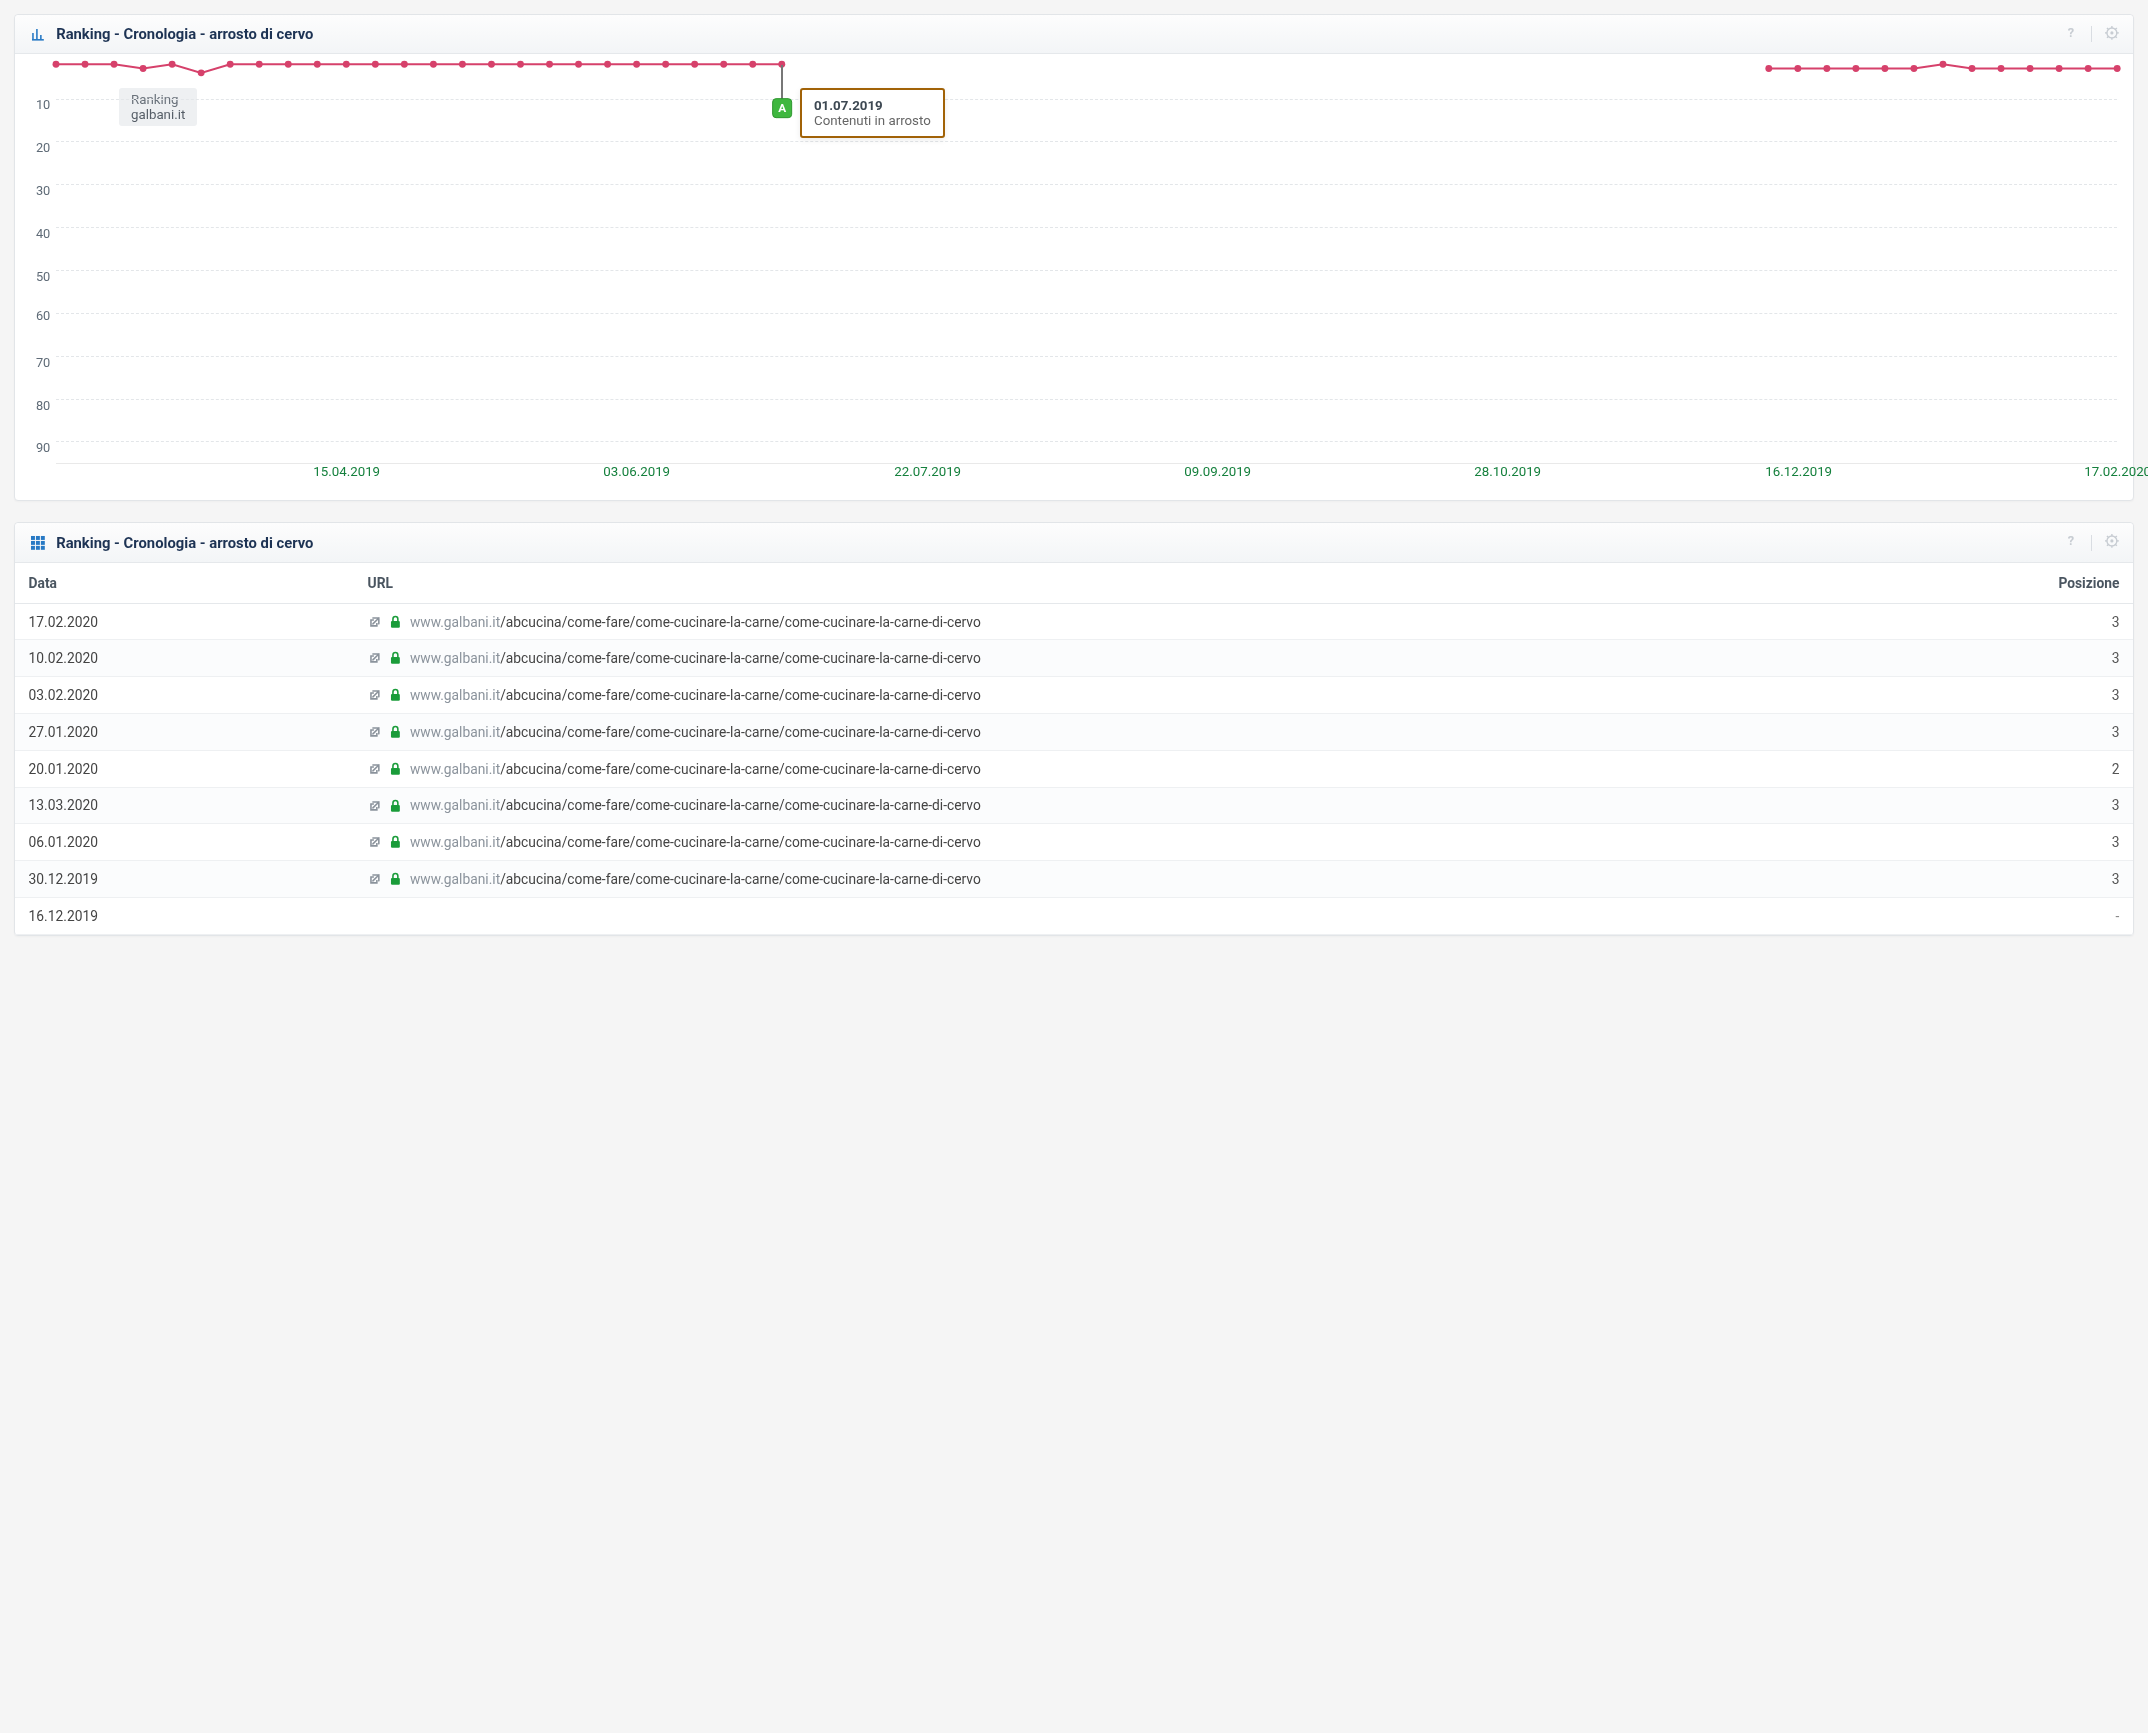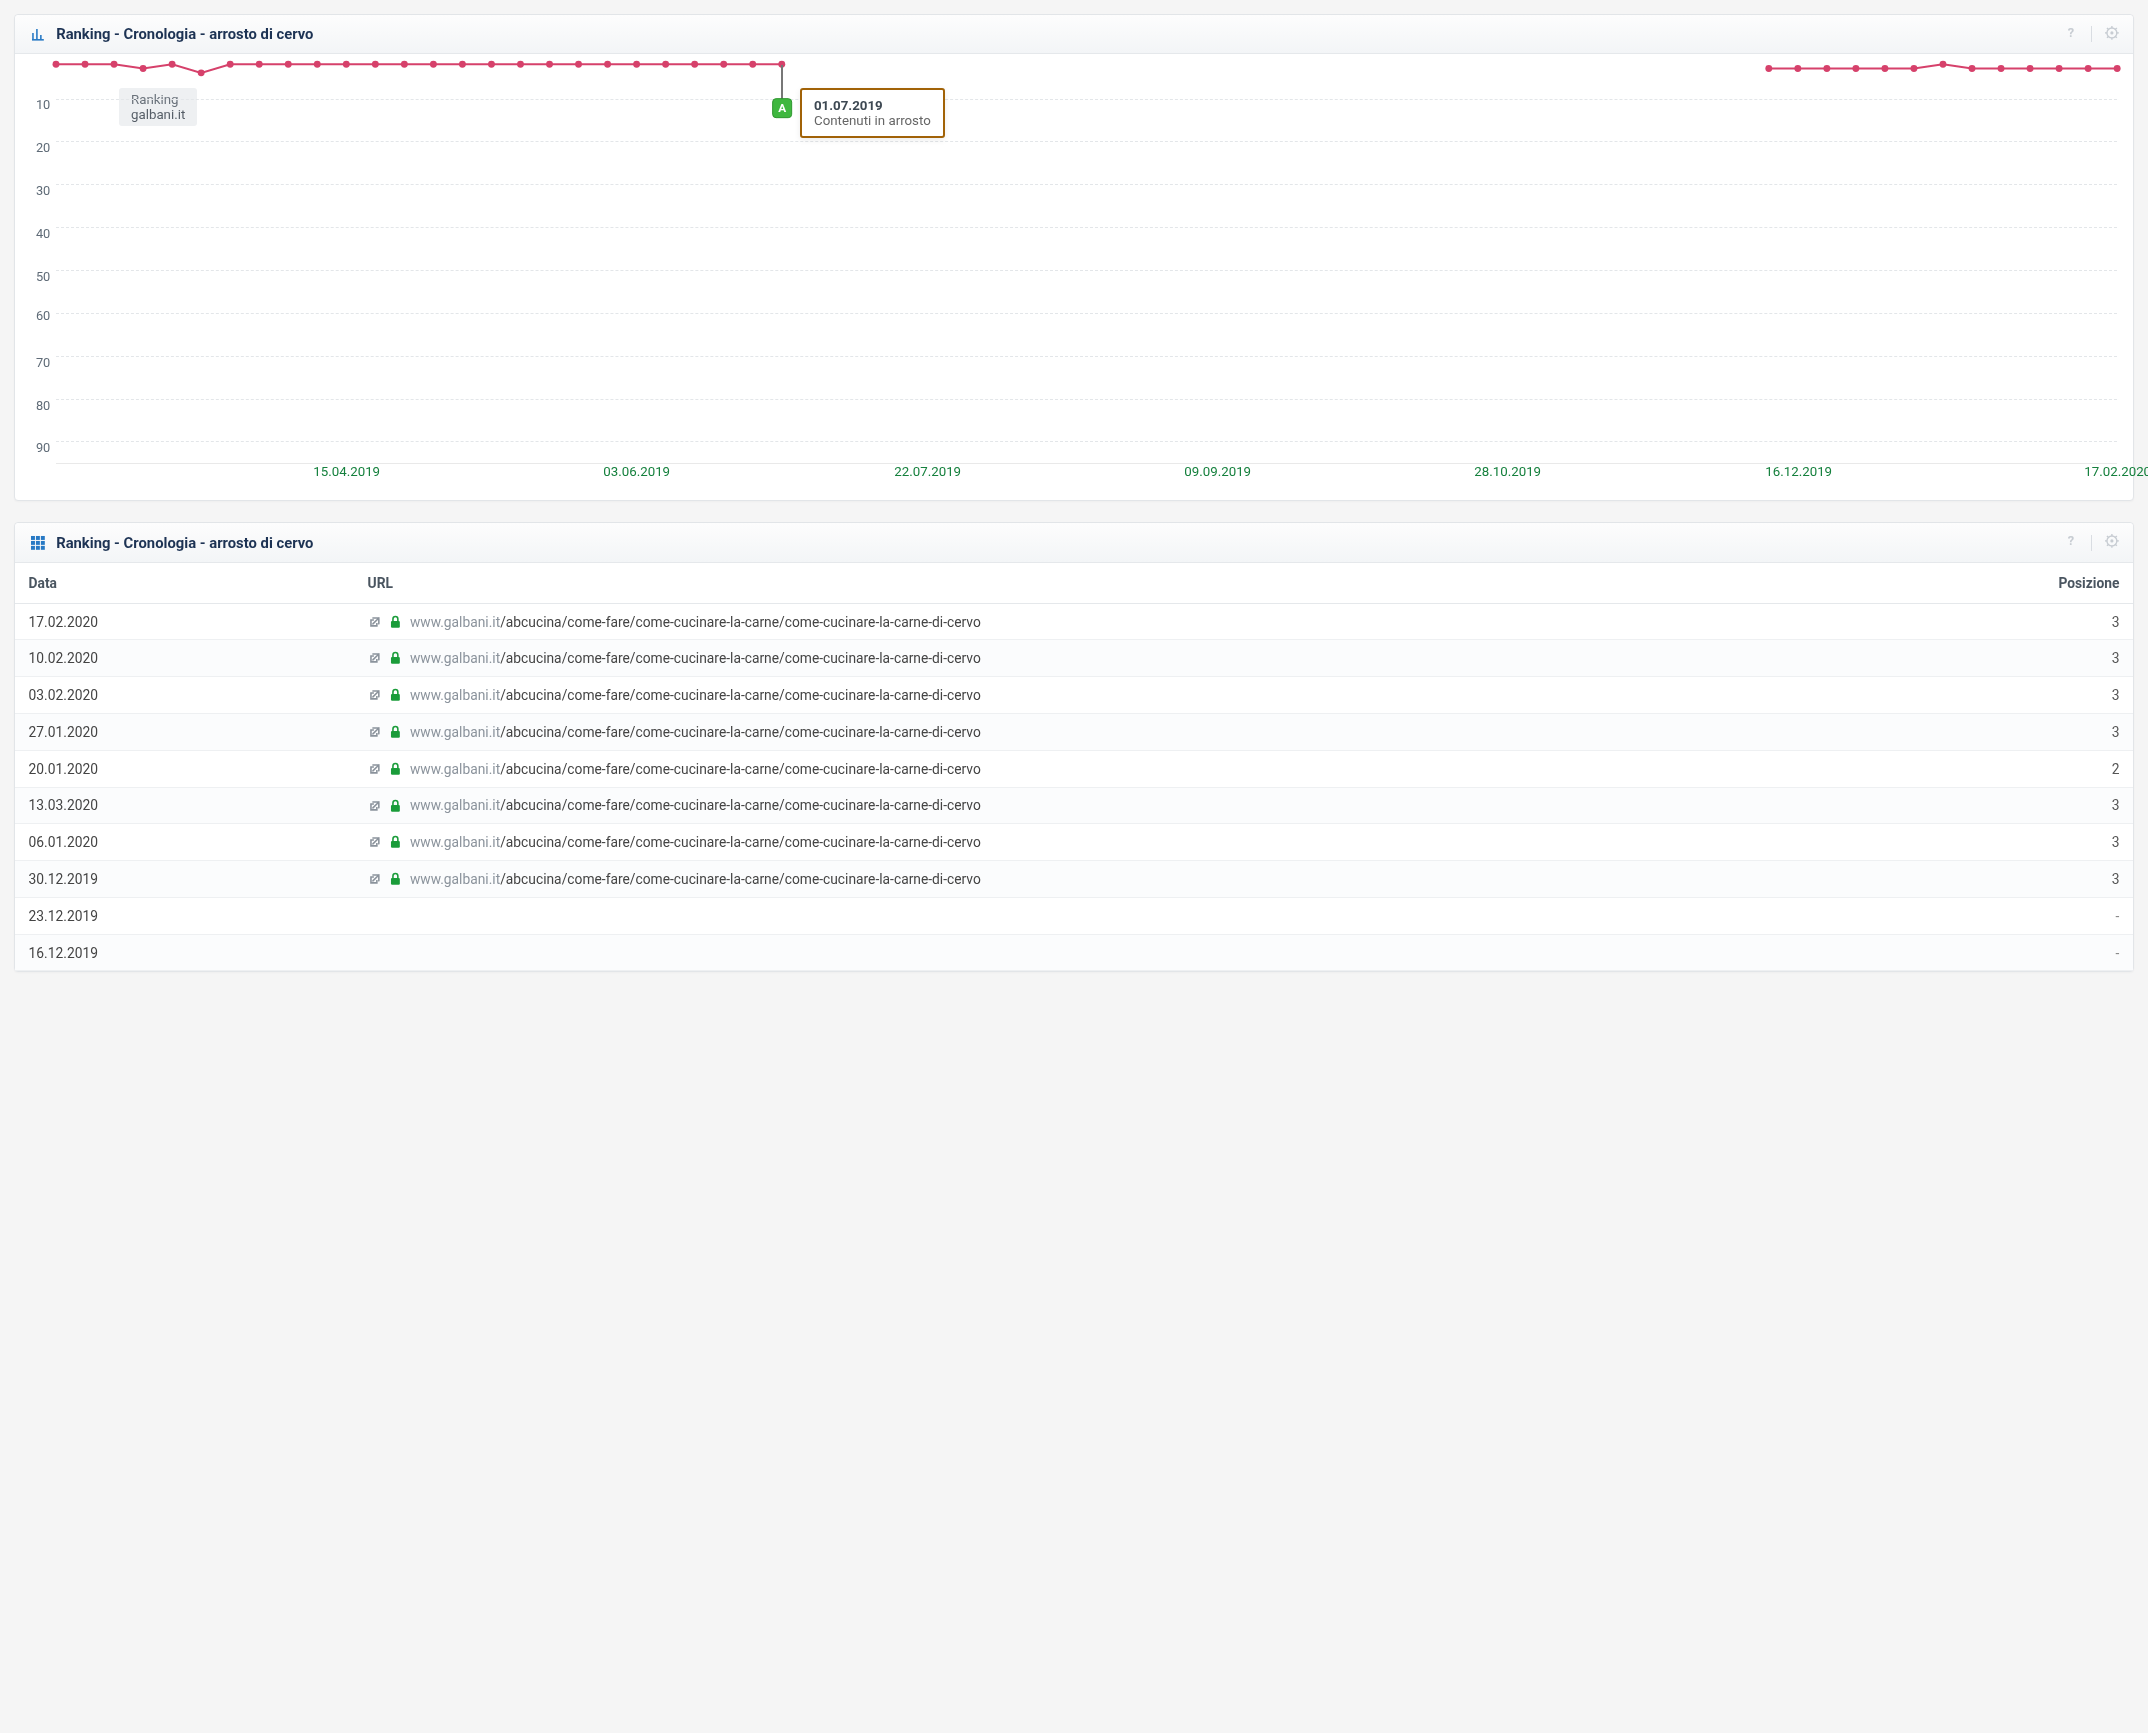--- a/index.html
+++ b/index.html
@@ -449,25 +449,20 @@
                   <rect x="2" y="6" width="9" height="7" rx="1.2"></rect>
                   <path d="M4 6V4a2.5 2.5 0 0 1 5 0v2" fill="none" stroke="#1a9c3a" stroke-width="1.6"></path>
                 </svg>
               </span>
               <span><span class="domain-part">www.galbani.it</span><span class="path-part">/abcucina/come-fare/come-cucinare-la-carne/come-cucinare-la-carne-di-cervo</span></span>
             </div>
           </td>
           <td>3</td>
         </tr>
         <tr>
-          <td>23.12.2019</td>
-          <td></td>
-          <td><span class="pos-dash">-</span></td>
-        </tr>
-        <tr>
           <td>16.12.2019</td>
           <td></td>
           <td><span class="pos-dash">-</span></td>
         </tr>
       </tbody>
   </table>
 </div>
 
 
 </body></html>

